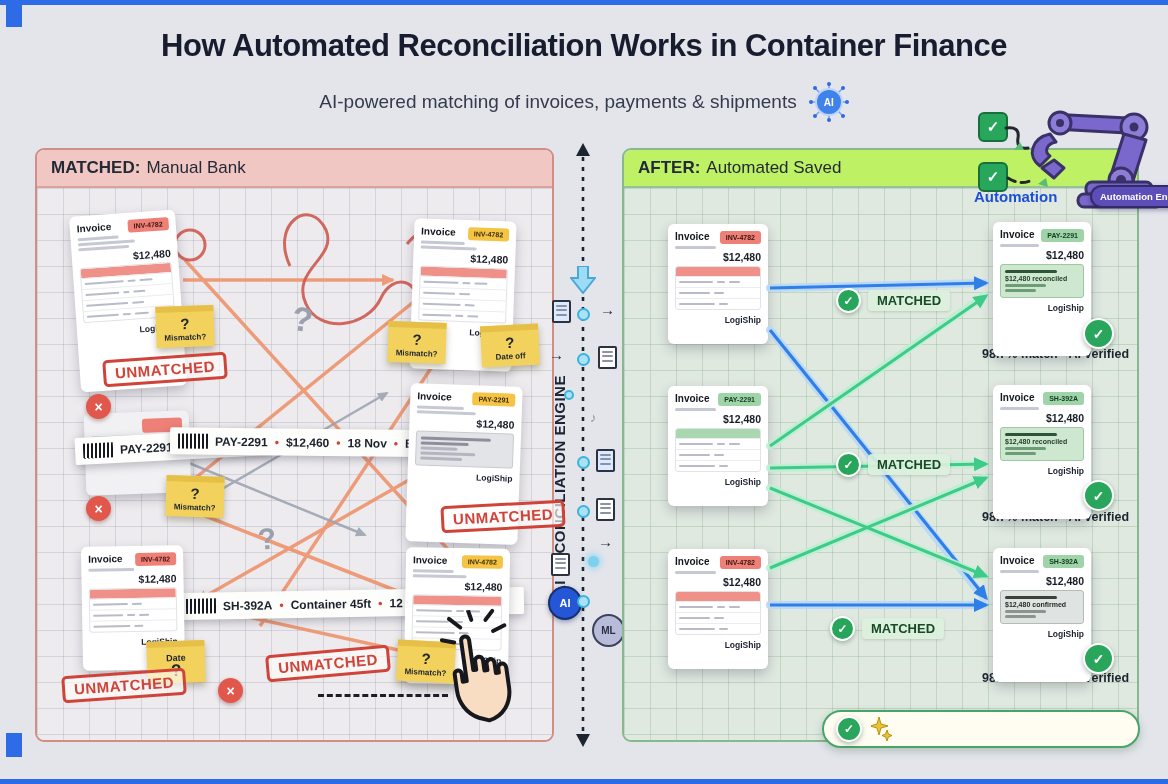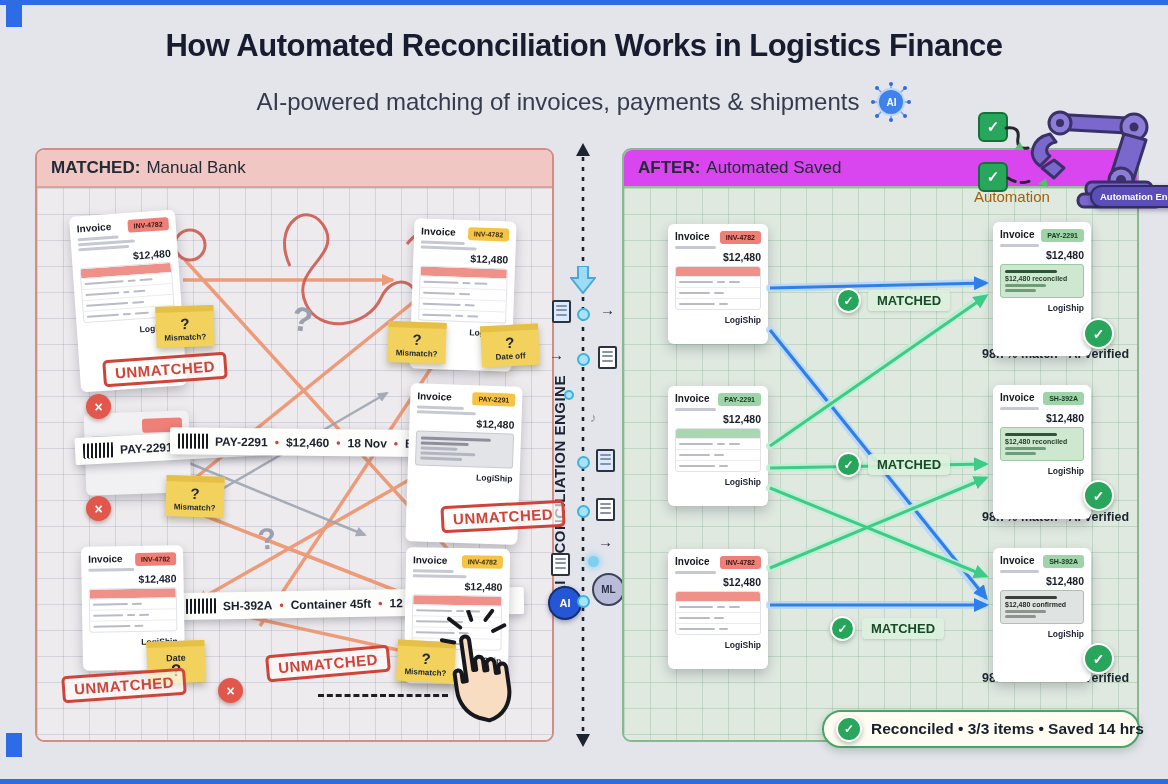--- a/index.html
+++ b/index.html
@@ -6,40 +6,40 @@
   .page{position:relative;width:1168px;height:784px;overflow:hidden;
         background:#e3e5eb;font-family:"Liberation Sans",sans-serif;}
   .hbar{position:absolute;left:0;width:1168px;height:5px;background:#2e6be6;}
   .edge-mark{position:absolute;background:#2e6be6;}
 
   
   .title{position:absolute;left:0;top:28px;width:1168px;text-align:center;
          font-size:31px;font-weight:800;color:#171c2e;letter-spacing:-.5px;}
   .subtitle-row{position:absolute;left:0;top:82px;width:1168px;display:flex;
          justify-content:center;align-items:center;gap:12px;}
-  .subtitle{font-size:24px;font-weight:500;color:#353b4d;}
+  .subtitle{font-size:19px;font-weight:500;color:#353b4d;}
   .ai-net{position:relative;width:40px;height:40px;}
   .ai-core{position:absolute;left:8px;top:8px;width:24px;height:24px;border-radius:50%;
          background:#3f83ea;color:#fff;font-size:10px;font-weight:800;
          display:flex;align-items:center;justify-content:center;box-shadow:0 0 0 2px #bcd4f8;}
 
   
   .panel{position:absolute;border-radius:9px;}
   .panel-body{position:absolute;left:0;right:0;top:38px;bottom:0;border-radius:0 0 8px 8px;}
   .panel-head{position:absolute;left:0;right:0;top:0;height:38px;border-radius:8px 8px 0 0;
         display:flex;align-items:center;padding:0 14px;font-size:17px;color:#242936;box-sizing:border-box;}
   .panel-head b{font-weight:800;margin-right:6px;}
   .before-panel{left:35px;top:148px;width:515px;height:590px;border:2px solid #d28d85;background:#edebee;}
   .before-panel .panel-head{background:#f1c7c3;border-bottom:2px solid #dca39c;}
   .before-panel .panel-body{background-image:
         linear-gradient(rgba(152,156,176,.30) 1px,transparent 1px),
         linear-gradient(90deg,rgba(152,156,176,.30) 1px,transparent 1px);
         background-size:26px 26px;background-color:#edebee;}
   .after-panel{left:622px;top:148px;width:513px;height:590px;border:2px solid #88b98e;background:#dfe9e0;}
-  .after-panel .panel-head{background:#d946ef;border-bottom:2px solid #97c19b;}
+  .after-panel .panel-head{background:#bef264;border-bottom:2px solid #97c19b;}
   .after-panel .panel-body{background-image:
         linear-gradient(rgba(118,164,128,.28) 1px,transparent 1px),
         linear-gradient(90deg,rgba(118,164,128,.28) 1px,transparent 1px);
         background-size:26px 26px;background-color:#dfe9e0;}
 
   
   .card{position:absolute;background:#fff;border-radius:6px;padding:7px 7px 6px 7px;
         box-shadow:0 5px 12px rgba(40,40,60,.25);box-sizing:border-box;}
   .card-head{display:flex;justify-content:space-between;align-items:flex-start;}
   .card-title{font-size:10px;font-weight:800;color:#14171f;}
@@ -105,21 +105,21 @@
   .eng-arrow{position:absolute;font-size:15px;font-weight:700;color:#23293a;}
   .eng-note{position:absolute;font-size:13px;color:#8a93a5;font-weight:700;}
   .pin{position:absolute;width:11px;height:11px;border-radius:50%;background:#7dd0f0;box-shadow:0 0 6px 2px rgba(125,208,240,.7);}
   .ai-badge{position:absolute;width:30px;height:30px;border-radius:50%;background:#2456d6;color:#fff;
         font-size:11px;font-weight:800;display:flex;align-items:center;justify-content:center;
         border:2px solid #17306e;box-shadow:0 2px 5px rgba(20,40,100,.4);}
   .ml-badge{position:absolute;width:29px;height:29px;border-radius:50%;background:#b9bcd9;color:#2a2f45;
         font-size:10px;font-weight:800;display:flex;align-items:center;justify-content:center;border:2px solid #3c415c;}
 
   
-  .automation-lbl{position:absolute;font-size:15px;font-weight:400;color:#a16207;}
+  .automation-lbl{position:absolute;font-size:15px;font-weight:700;color:#1d4ed8;}
   .check-sq{position:absolute;width:26px;height:26px;border-radius:6px;background:#27a65c;color:#fff;
         font-size:15px;font-weight:800;display:flex;align-items:center;justify-content:center;
         border:2px solid #17703c;}
   .auto-pill{position:absolute;background:#5b4eb8;border:2px solid #332b66;border-radius:12px;color:#fff;
         font-size:9.5px;font-weight:800;padding:4px 8px;white-space:nowrap;box-shadow:0 2px 5px rgba(30,20,80,.4);}
 
   
   .banner{position:absolute;left:822px;top:710px;width:318px;height:38px;background:#fffdf2;
         border:2px solid #46a569;border-radius:19px;display:flex;align-items:center;gap:9px;
         padding:0 12px;box-sizing:border-box;box-shadow:0 3px 8px rgba(30,70,40,.25);}
@@ -130,21 +130,21 @@
 </style>
 </head>
 <body>
 
 <div class="page">
   <div class="hbar" style="top:0;"></div>
   <div class="hbar" style="top:779px;"></div>
   <div class="edge-mark" style="left:6px;top:5px;width:16px;height:22px;"></div>
   <div class="edge-mark" style="left:6px;top:733px;width:16px;height:24px;"></div>
 
-  <div class="title">How Automated Reconciliation Works in Logistics Finance</div>
+  <div class="title">How Automated Reconciliation Works in Container Finance</div>
   <div class="subtitle-row">
     <span class="subtitle">AI-powered matching of invoices, payments &amp; shipments</span>
     <span class="ai-net">
       <svg width="40" height="40" viewBox="0 0 40 40">
         <g stroke="#7aa3ef" stroke-width="1.6">
           <line x1="20" y1="8" x2="20" y2="2"></line>
             <line x1="20" y1="32" x2="20" y2="38"></line>
           <line x1="8" y1="20" x2="2" y2="20"></line>
             <line x1="32" y1="20" x2="38" y2="20"></line>
           <line x1="11" y1="11" x2="6" y2="6"></line>
@@ -507,21 +507,21 @@
   <span class="eng-arrow" style="left:598px;top:533px;">→</span>
   <span class="doc-ic" style="left:551px;top:553px;">
       <i></i>
       <i></i>
       <i></i>
     </span>
   <span class="pin" style="left:588px;top:556px;"></span>
 
   <div class="ai-badge" style="left:548px;top:586px;">AI</div>
   <span class="node" style="left:577px;top:595px;"></span>
-  <div class="ml-badge" style="left:592px;top:573px;">ML</div>
+  <div class="ml-badge" style="left:592px;top:614px;">ML</div>
 
   <div class="panel after-panel">
     <div class="panel-head">
       <b>AFTER:</b>
       <span>Automated Saved</span>
     </div>
     <div class="panel-body"></div>
   </div>
 
   <div class="card" style="left:668px;top:224px;width:100px;height:120px;z-index:4;">
@@ -753,19 +753,18 @@
     <path d="M100,38 L122,44 L108,88 L86,82 Z" fill="#7b68cc" stroke="#3a3168" stroke-width="3" stroke-linejoin="round"></path>
     <circle cx="97" cy="84" r="12" fill="#8d7dd6" stroke="#3a3168" stroke-width="3"></circle>
     <circle cx="97" cy="84" r="5" fill="#3a3168"></circle>
     <rect x="62" y="86" width="66" height="14" rx="6" fill="#7b68cc" stroke="#3a3168" stroke-width="3"></rect>
     <rect x="54" y="98" width="84" height="13" rx="6" fill="#7b68cc" stroke="#3a3168" stroke-width="3"></rect>
   </svg>
   <div class="auto-pill" style="left:1090px;top:185px;z-index:10;">Automation Engine</div>
 
   <div class="banner">
     <span class="check-circ" style="position:static;width:22px;height:22px;font-size:12px;flex:0 0 auto;">✓</span>
-    <span class="txt">Reconciled • 3/3 items • Saved 14 hrs</span>
     <svg width="22" height="26" viewBox="0 0 22 26">
       <path d="M8,1 L10,8 L17,10 L10,12 L8,19 L6,12 L-1,10 L6,8 Z" fill="#e7c437" stroke="#b8920e" stroke-width="1"></path>
       <path d="M16,14 L17.4,18 L21,19.5 L17.4,21 L16,25 L14.6,21 L11,19.5 L14.6,18 Z" fill="#e7c437" stroke="#b8920e" stroke-width="1"></path>
     </svg>
   </div>
 </div>
 
 </body></html>

